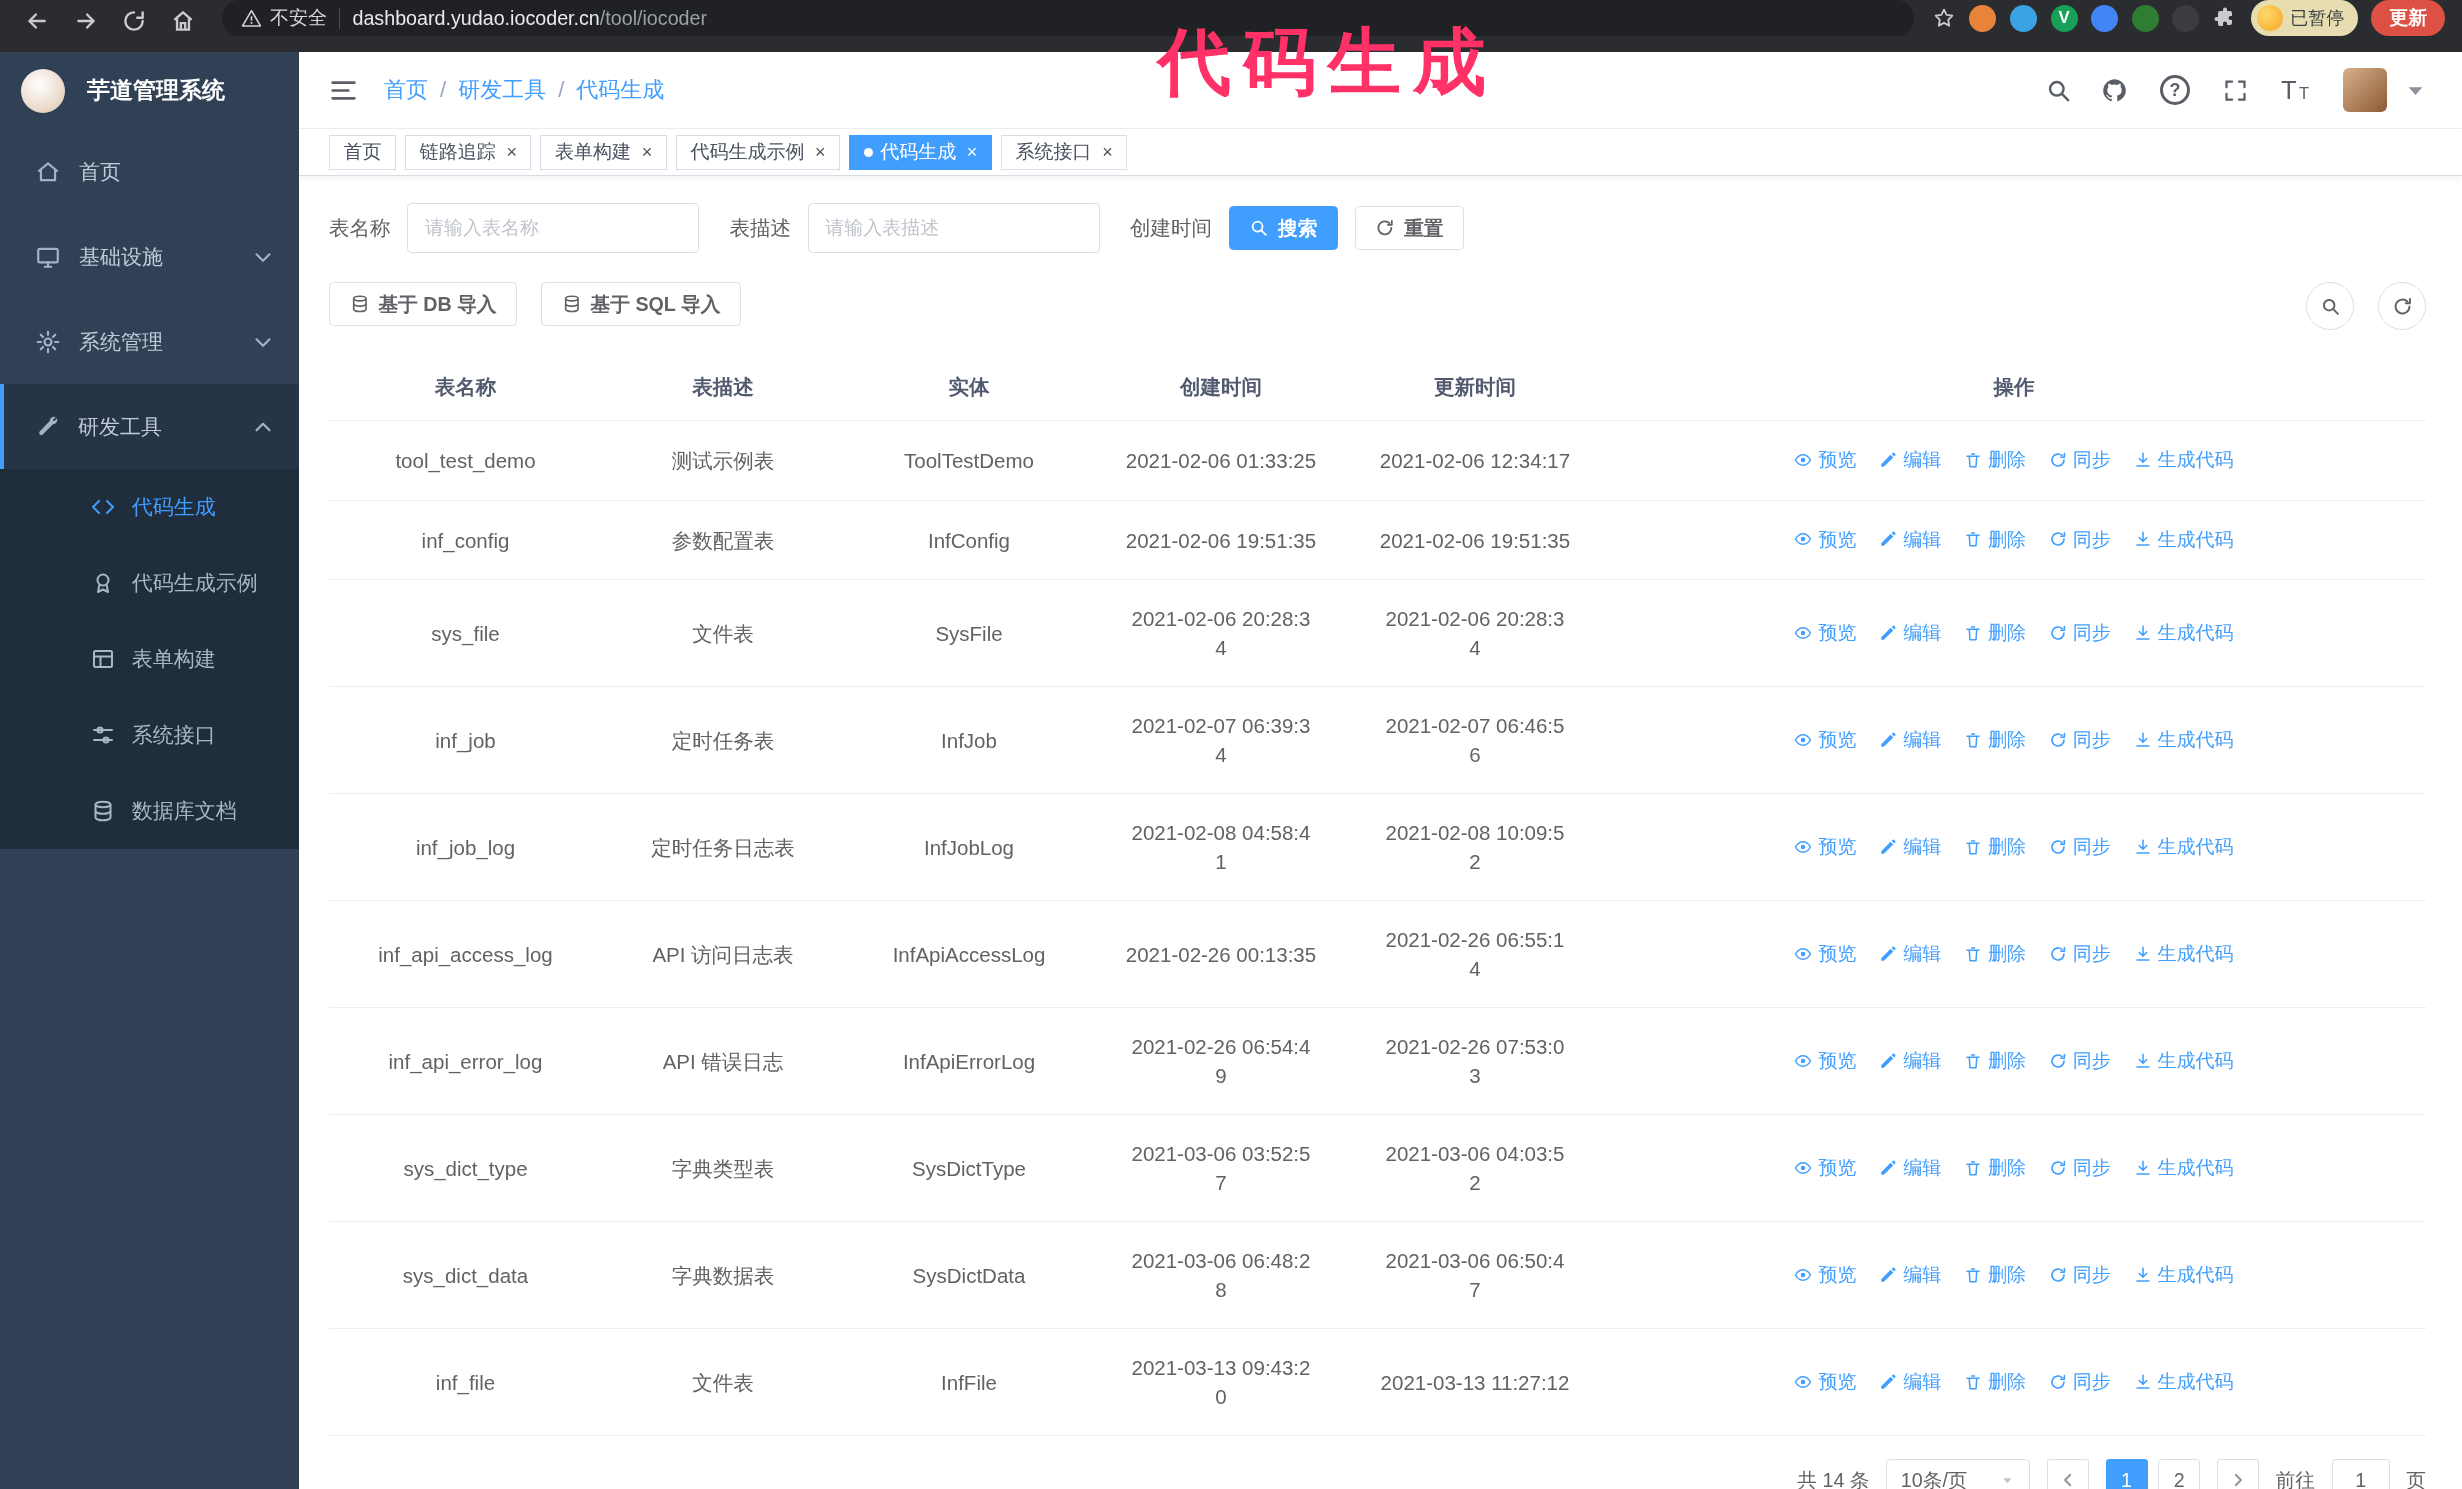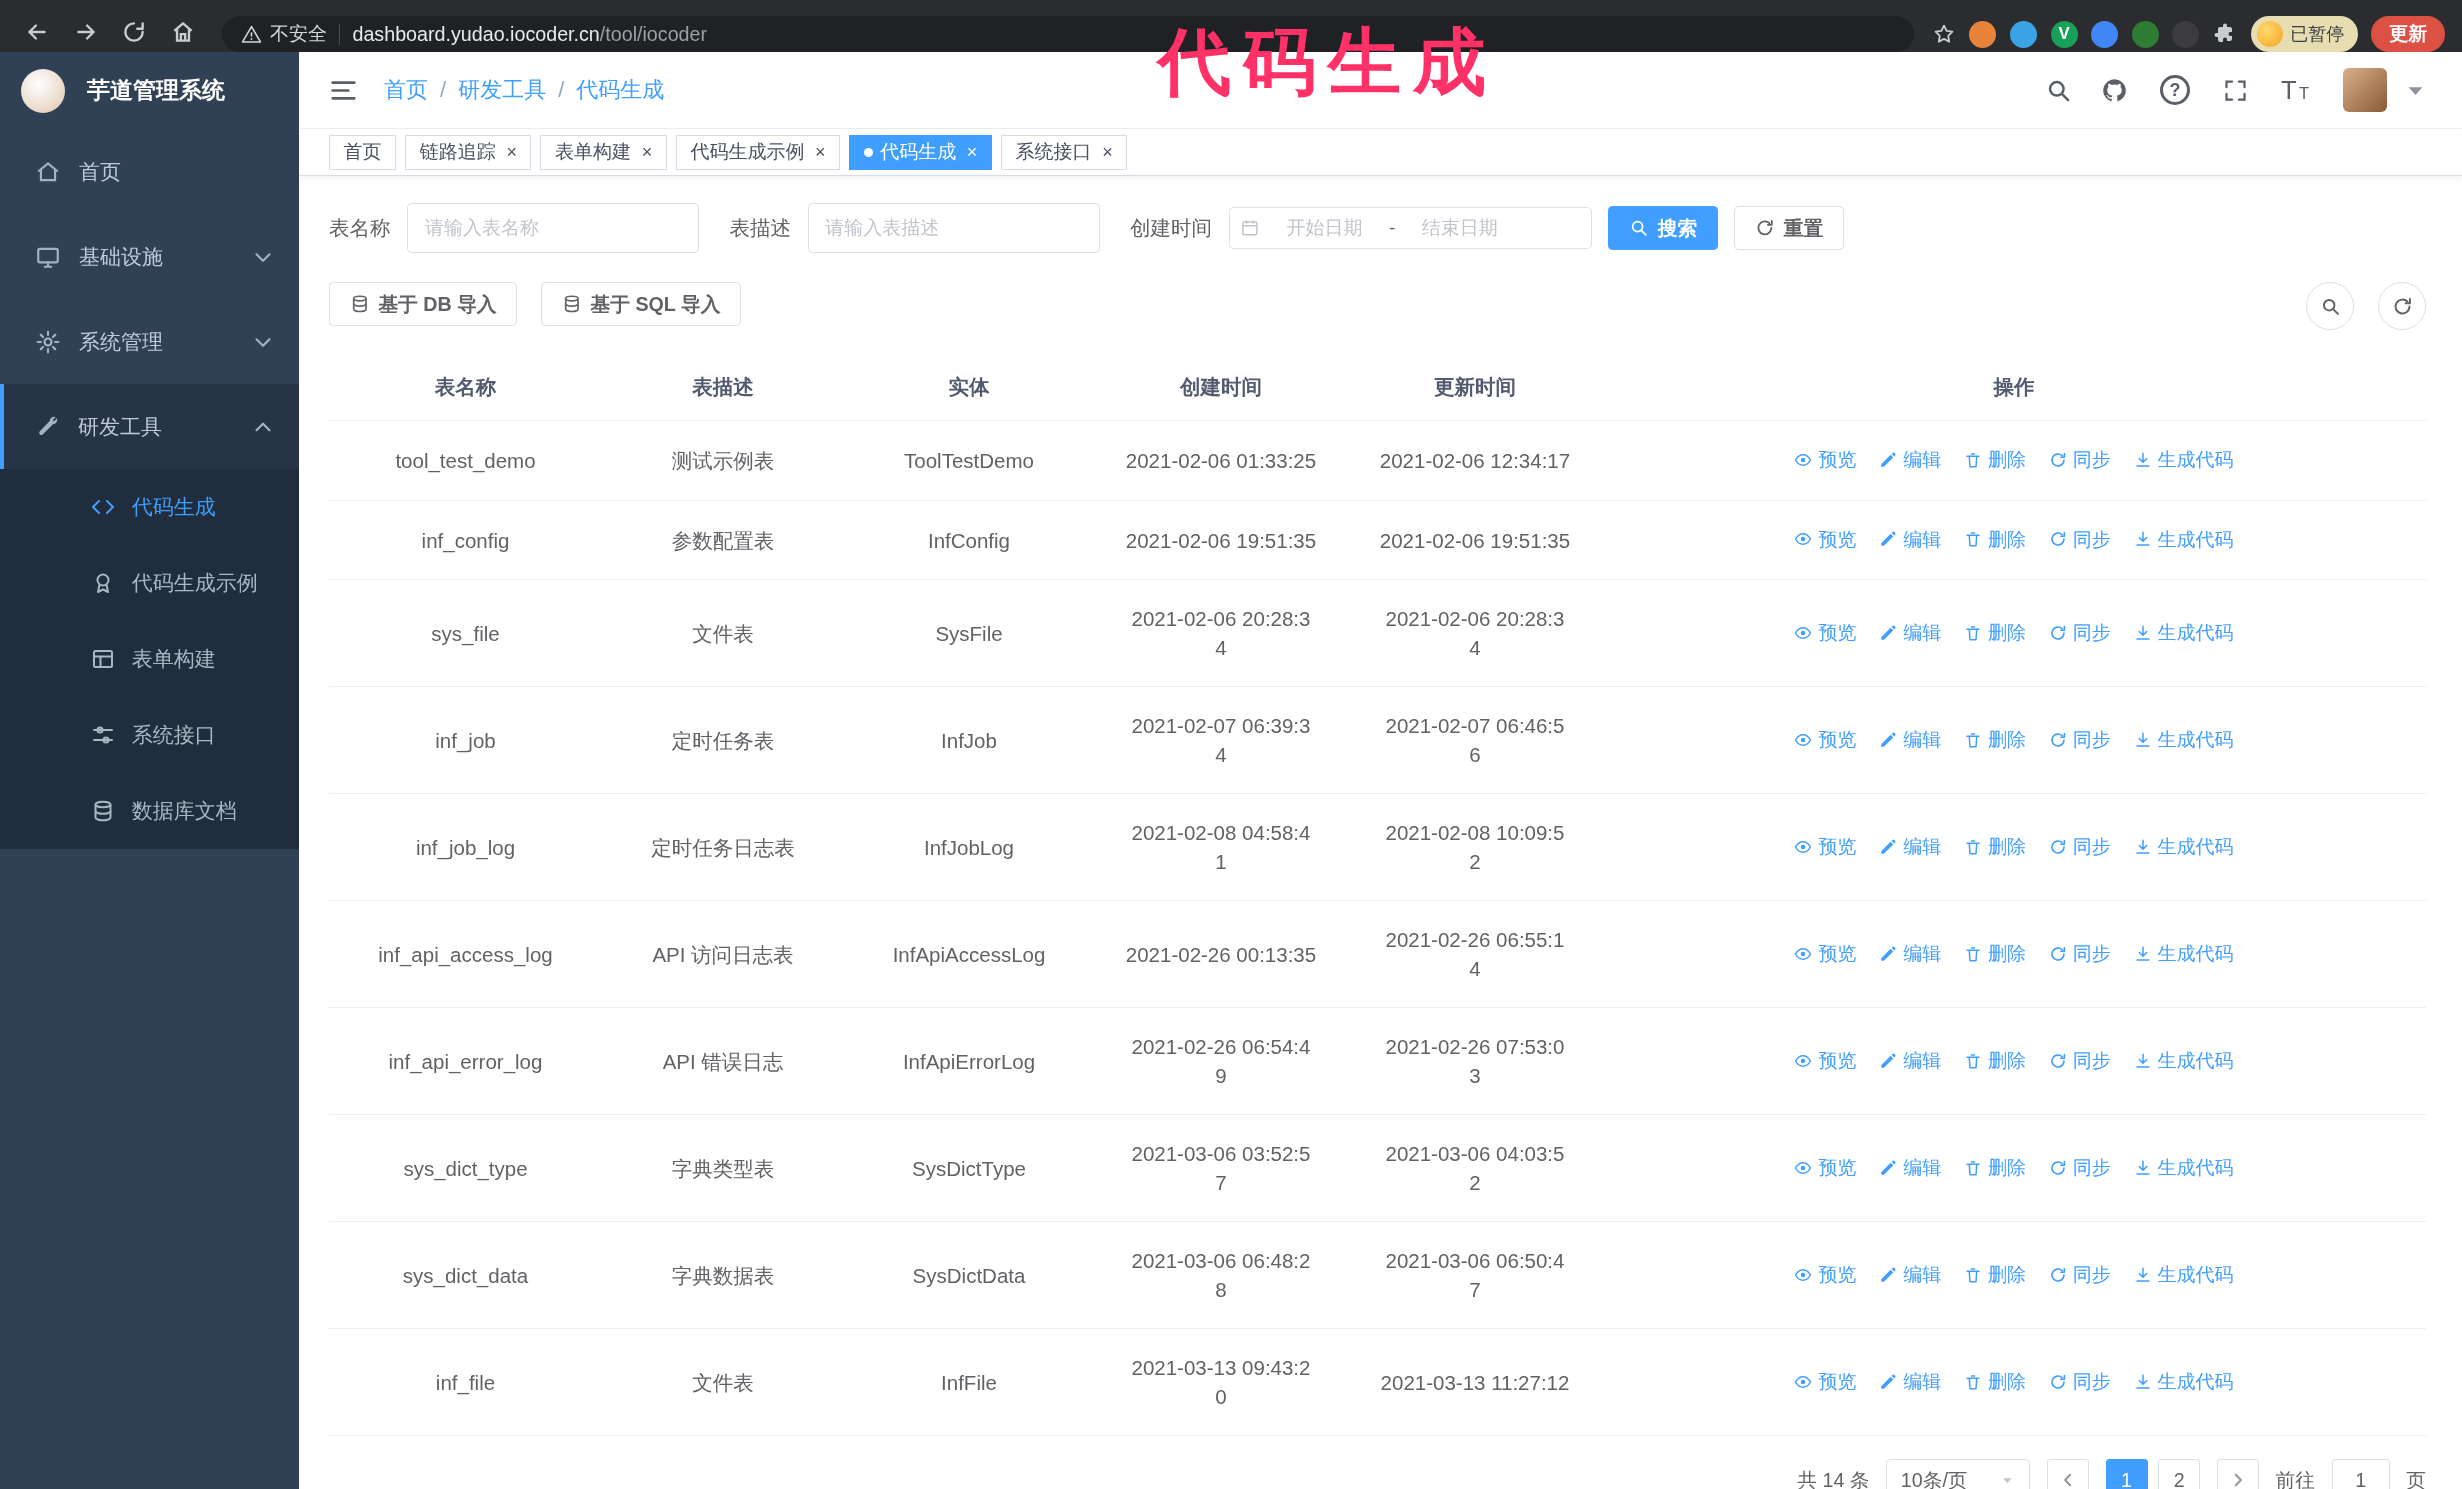--- a/index.html
+++ b/index.html
@@ -5,21 +5,21 @@
   * { box-sizing: border-box; margin: 0; padding: 0; }
   html,body { background:#ddd; }
   .screen {
     position: relative; width: 2462px; height: 1490px; overflow: hidden;
     font-family: "Liberation Sans", "DejaVu Sans", sans-serif; background:#fff;
   }
   .icon { display:inline-flex; align-items:center; justify-content:center; line-height:0; }
   .icon svg { width:1em; height:1em; display:block; }
 
   
-  .chrome { height:52px; background:#2b2c30; display:flex; align-items:flex-end; padding:0 16.7px; gap:7.6px; color:#c9cbce; }
+  .chrome { height:52px; background:#2b2c30; display:flex; align-items:flex-start; padding:0 16.7px; gap:7.6px; color:#c9cbce; }
   .navbtn { width:41px; height:41px; display:flex; align-items:center; justify-content:center; font-size:26px; color:#c9cbce; }
   .omnibox { flex:1; height:36px; background:#202124; border-radius:18px; display:flex; align-items:center; padding:0 19.7px; gap:12px; margin:0 10.6px; }
   .omnibox .sec { display:flex; align-items:center; gap:7.6px; color:#d3d5d8; font-size:19px; }
   .omnibox .sec .icon { font-size:21px; }
   .ombx-div { width:1.5px; height:21px; background:#4a4d52; }
   .url { font-size:19.7px; white-space:nowrap; overflow:hidden; }
   .url-host { color:#e8eaed; }
   .url-path { color:#9aa0a6; }
   .chrome-right { display:flex; align-items:center; gap:13.6px; }
   .ext-dot { width:27px; height:27px; border-radius:50%; display:flex; align-items:center; justify-content:center; color:#fff; font-size:16.7px; font-weight:bold; }
@@ -366,31 +366,20 @@
         </div>
 
       <div class="content">
 
         <div class="filter-row">
           <span class="filter-label">表名称</span>
           <input class="text-input" placeholder="请输入表名称" style="">
           <span class="filter-label">表描述</span>
           <input class="text-input" placeholder="请输入表描述" style="">
           <span class="filter-label">创建时间</span>
-          <div class="date-range">
-            <span class="icon">
-                <svg viewBox="0 0 24 24">
-                  <rect x="3.5" y="5" width="17" height="15.5" rx="1.5" fill="none" stroke="currentColor" stroke-width="1.8"></rect>
-                  <path d="M3.5 9.5h17M8 3v4M16 3v4" stroke="currentColor" stroke-width="1.8"></path>
-                </svg>
-              </span>
-            <input class="range-input" placeholder="开始日期" style="">
-            <span class="range-sep">-</span>
-            <input class="range-input" placeholder="结束日期" style="">
-          </div>
           <button class="btn btn-primary">
             <span class="icon">
                 <svg viewBox="0 0 24 24">
                   <circle cx="10.5" cy="10.5" r="6" fill="none" stroke="currentColor" stroke-width="2.2"></circle>
                   <path d="M15 15l5.5 5.5" stroke="currentColor" stroke-width="2.2" stroke-linecap="round"></path>
                 </svg>
               </span>
             <span>搜索</span>
           </button>
           <button class="btn">

